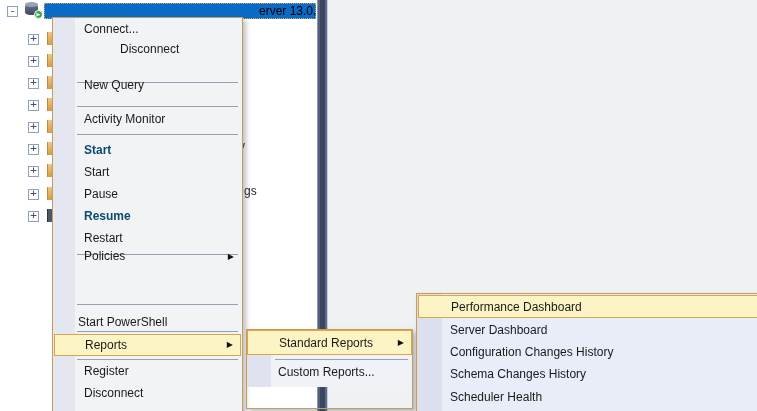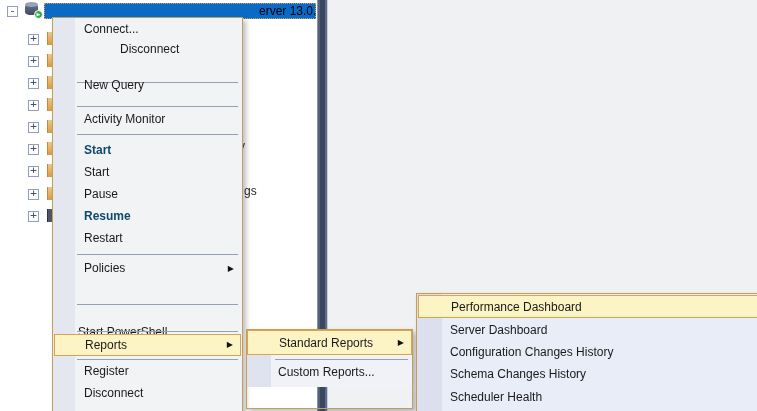--- a/index.html
+++ b/index.html
@@ -140,23 +140,23 @@
       <div class="mi" style="top: 57px;">New Query</div>
       <div class="msep" style="top: 88px;"></div>
       <div class="mi" style="top: 91px;">Activity Monitor</div>
       <div class="msep" style="top: 116px;"></div>
       <div class="mi disabled" style="top: 122px;">Start</div>
       <div class="mi" style="top: 144px;">Start</div>
       <div class="mi" style="top: 166px;">Pause</div>
       <div class="mi" style="top: 210px;">Restart</div>
       <div class="mi disabled" style="top: 188px;">Resume</div>
       <div class="msep" style="top: 236px;"></div>
-      <div class="mi" style="top: 240px;">Policies<span class="arr">▶</span></div>
+      <div class="mi" style="top: 228px;">Policies<span class="arr">▶</span></div>
       <div class="msep" style="top: 286px;"></div>
-      <div class="mi" style="top: 304px; padding-left: 24px;">Start PowerShell</div>
+      <div class="mi" style="top: 294px; padding-left: 24px;">Start PowerShell</div>
       <div class="msep" style="top: 313px;"></div>
       <div class="mi selected" style="top: 316px;">Reports<span class="arr">▶</span></div>
       <div class="msep" style="top: 341px;"></div>
       <div class="mi" style="top: 343px;">Register</div>
       <div class="mi" style="top: 365px;">Disconnect</div>
     </div>
 
   <div class="menu" id="menu2">
     <div class="filled"></div>
     <div class="gutter"></div>

